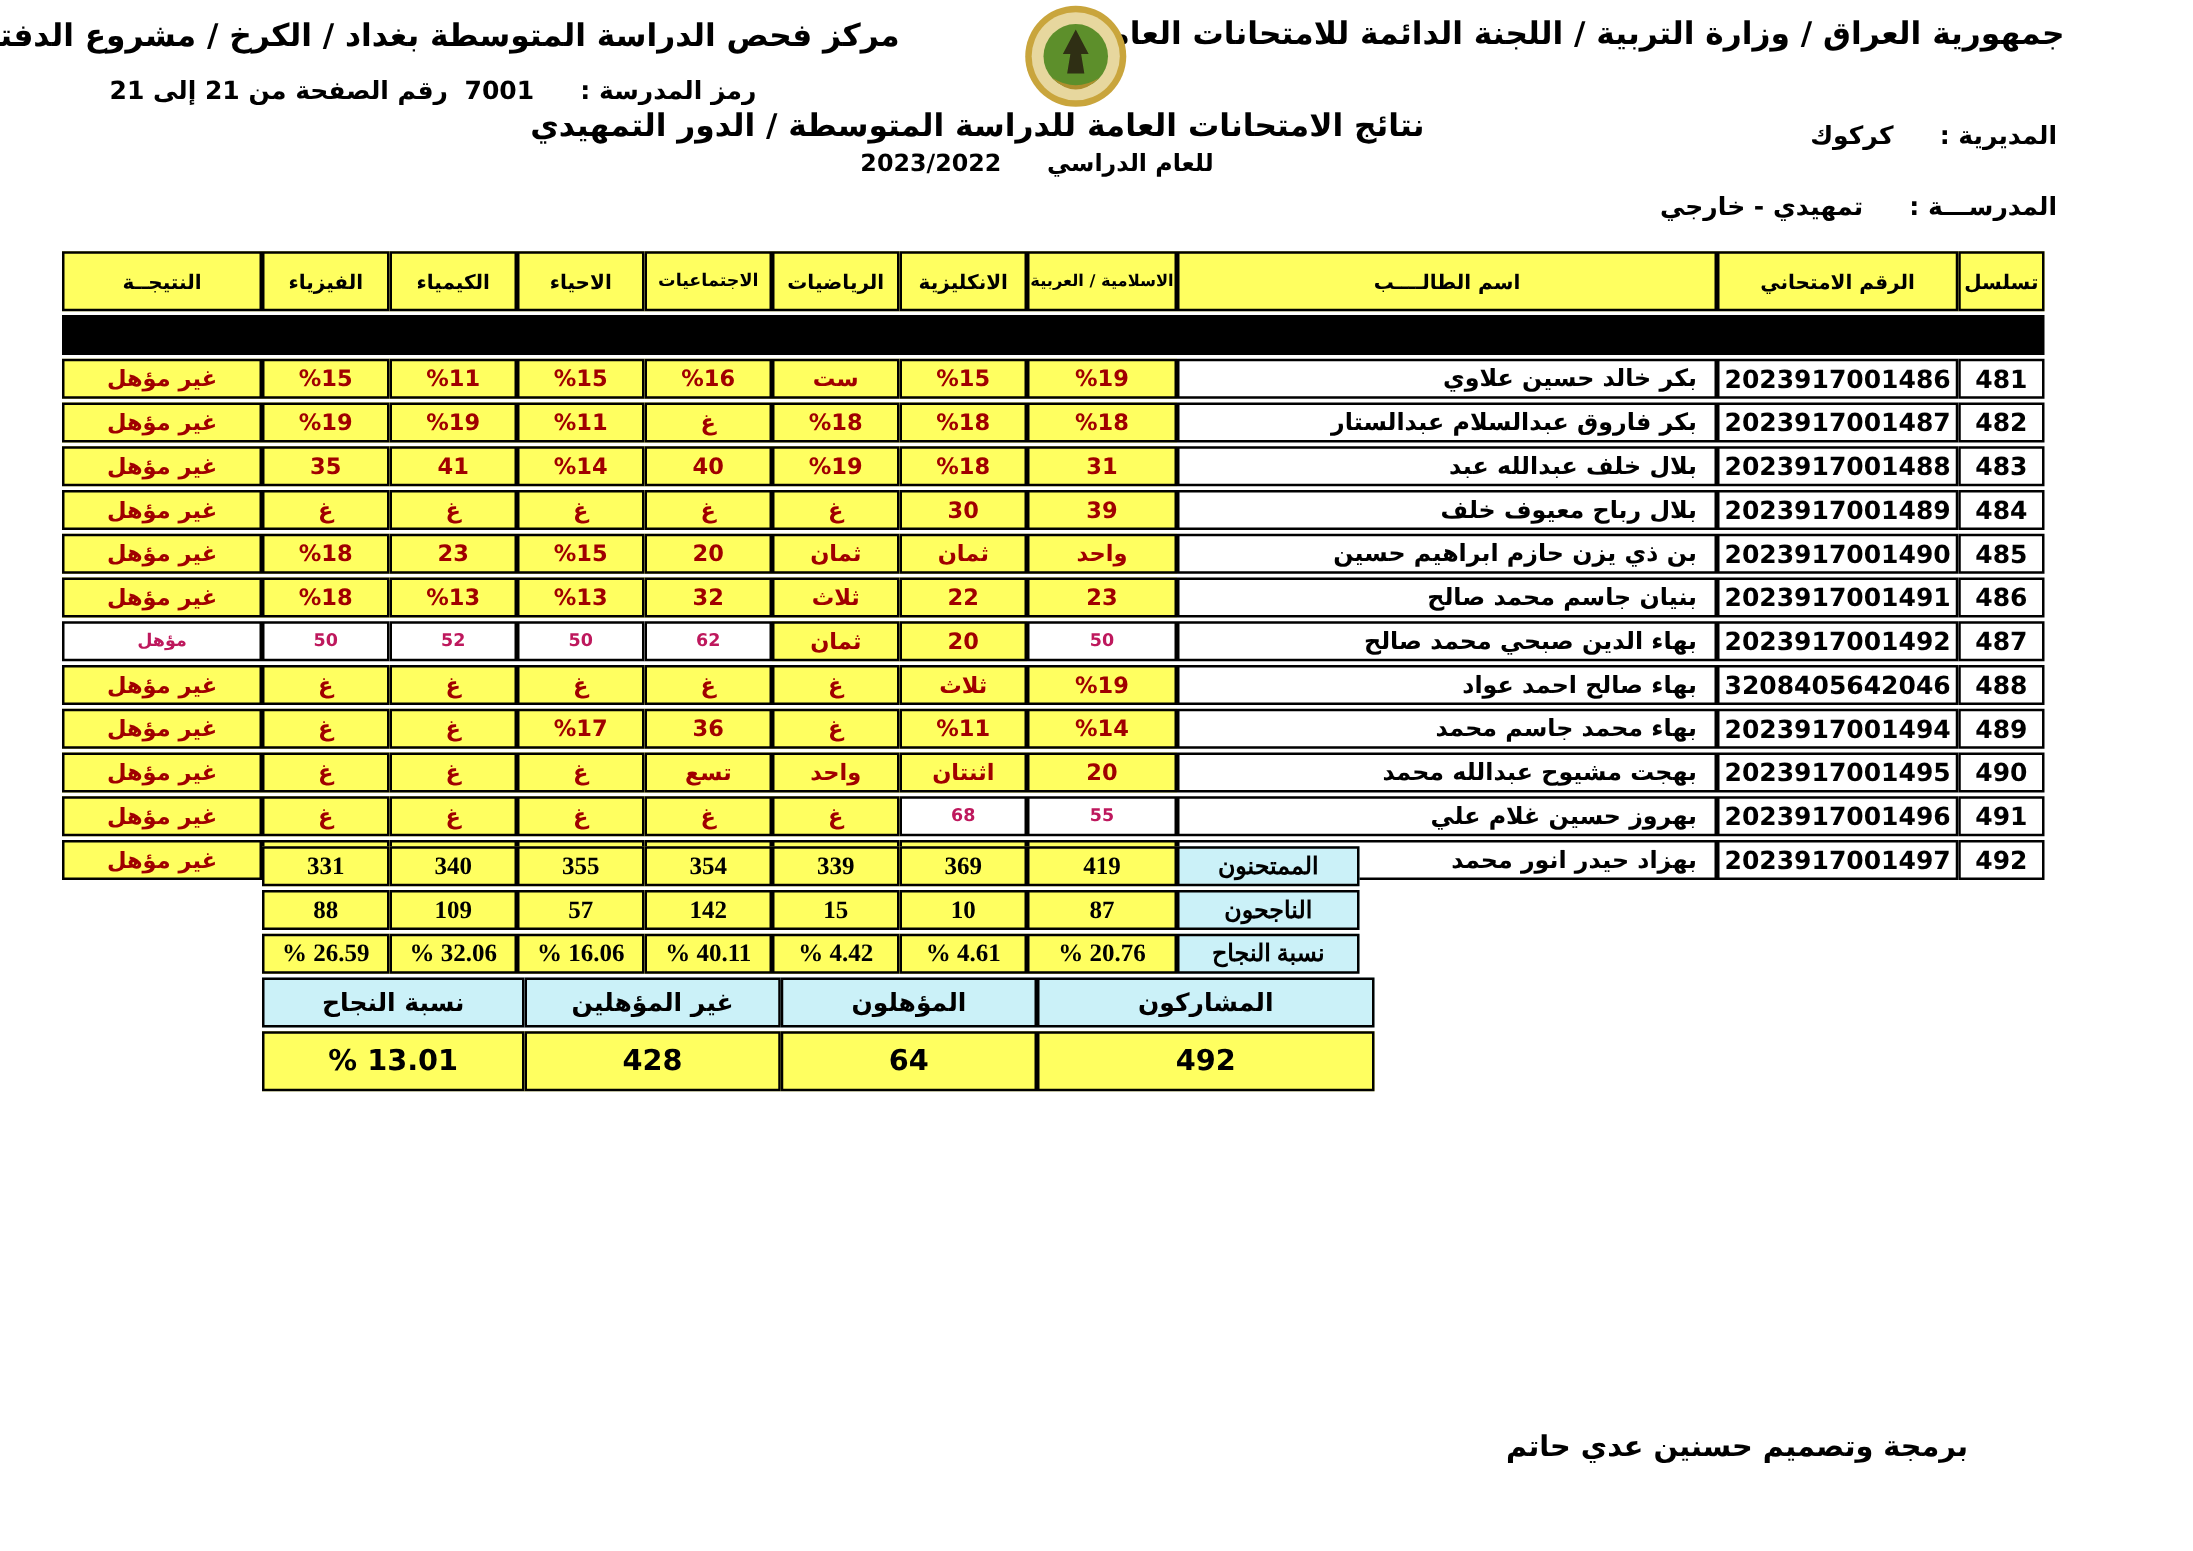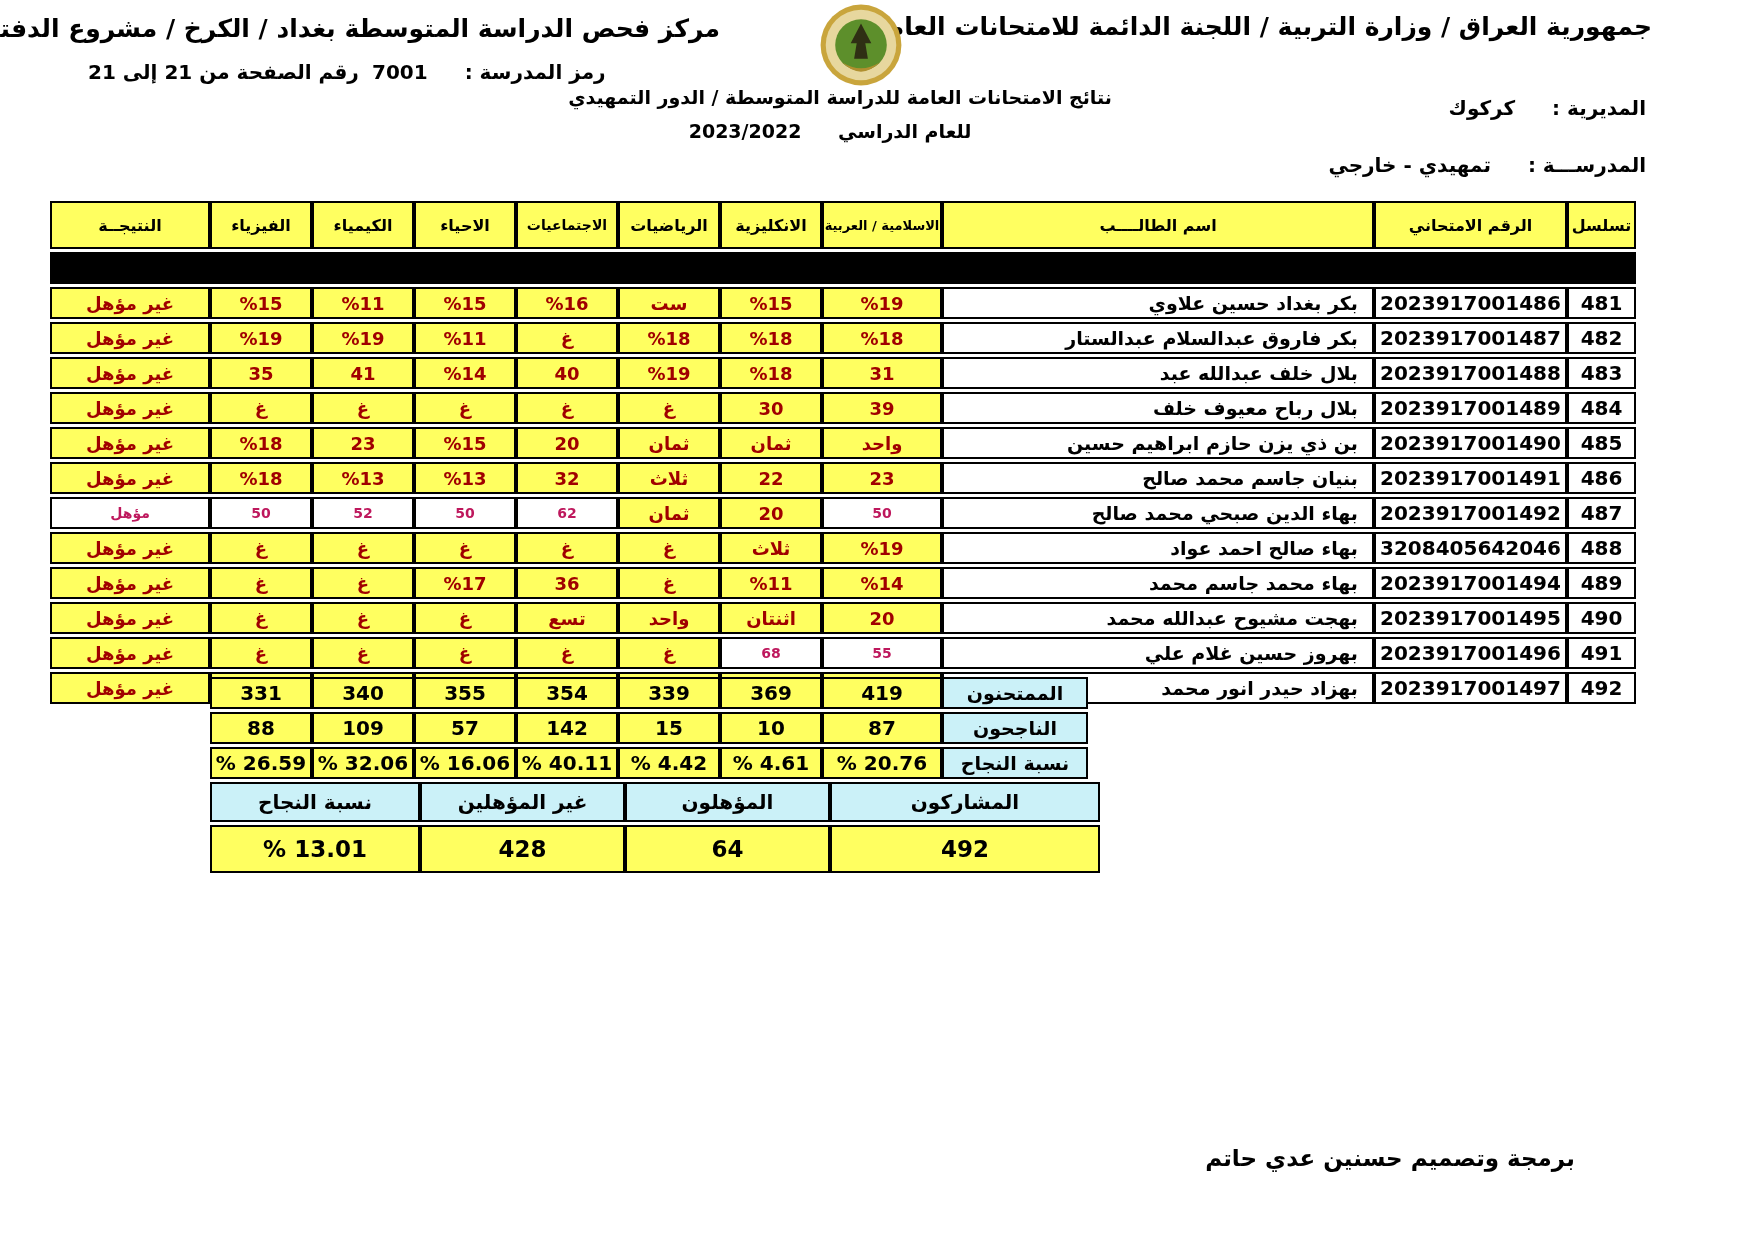--- a/index.html
+++ b/index.html
@@ -9,21 +9,21 @@
 
   
   .title-main { font-size:25px; font-weight:bold; color:#000; white-space:nowrap; }
   .sub { font-size:20px; font-weight:bold; color:#000; white-space:nowrap; }
   .pair .value { margin-right:30px; }
 
   .hdr-right-title { left:930px; top:12px; width:722px; text-align:center; }
   .hdr-left-title  { left:52px;  top:14px; width:668px; text-align:center; }
   .page-number     { left:88px;  top:60px; }
   .school-code     { left:372px; top:60px; }
-  .results-title   { left:540px; top:86px; width:600px; text-align:center; font-size:19px; }
+  .results-title   { left:540px; top:86px; width:600px; text-align:center; font-size:25px; }
   .year-line       { left:620px; top:120px; width:420px; text-align:center; font-size:19px; }
   .directorate     { left:1400px; top:96px;  width:246px; text-align:right; }
   .school-line     { left:1290px; top:153px; width:356px; text-align:right; }
   .logo            { left:818px; top:2px; width:86px; height:86px; }
 
   
   table { border-collapse:separate; border-spacing:0 3px; table-layout:fixed; position:absolute; }
   td,th { box-sizing:border-box; border:2px solid #000; font-weight:bold; text-align:center;
           padding:0; overflow:hidden; white-space:nowrap; color:#000; }
 
@@ -35,21 +35,21 @@
 
   .main-table td        { height:32px; }
   .main-table td.num    { background:#fff; font-size:20px; }
   .main-table td.name   { background:#fff; text-align:right; padding-right:14px; font-size:19px; }
   .main-table td.grade.fail,
   .main-table td.result.fail { background:var(--highlight); color:var(--fail); font-size:18px; }
   .main-table td.grade.pass,
   .main-table td.result.pass { background:#fff; color:#be185d; font-size:14px; }
 
   .summary-table { left:210px; top:674px; width:878px; }
-  .summary-table td { height:32px; }
+  .summary-table td { height:32px;font-family:Liberation Serif, serif; }
   .summary-table td.slabel { background:var(--labelbg); font-size:19px; }
   .summary-table td.total  { background:var(--highlight); font-size:20px; }
 
   .overall-table { left:210px; top:779px; width:890px; }
   .overall-table td.olabel { background:var(--labelbg); height:40px; font-size:20px; }
   .overall-table td.ovalue { background:var(--highlight); height:48px; font-size:23px; }
 
   
   .footer-right { left:1190px; top:1145px; width:400px; text-align:center; }
   .footer-left  { left:95px;   top:1145px; width:320px; text-align:center; }
@@ -126,21 +126,21 @@
           <th class="col-result">النتيجــة</th>
         </tr>
     <tr class="rule-row">
           <td colspan="11"></td>
         </tr>
       </thead>
     <tbody id="body-rows">
         <tr>
           <td class="num">481</td>
           <td class="num" dir="ltr">2023917001486</td>
-          <td class="name">بكر بغداد حسين علاوي</td>
+          <td class="name">بكر خالد حسين علاوي</td>
           <td class="grade fail" dir="ltr">%19</td>
           <td class="grade fail" dir="ltr">%15</td>
           <td class="grade fail" dir="rtl">ست</td>
           <td class="grade fail" dir="ltr">%16</td>
           <td class="grade fail" dir="ltr">%15</td>
           <td class="grade fail" dir="ltr">%11</td>
           <td class="grade fail" dir="ltr">%15</td>
           <td class="result fail">غير مؤهل</td>
         </tr>
         <tr>

